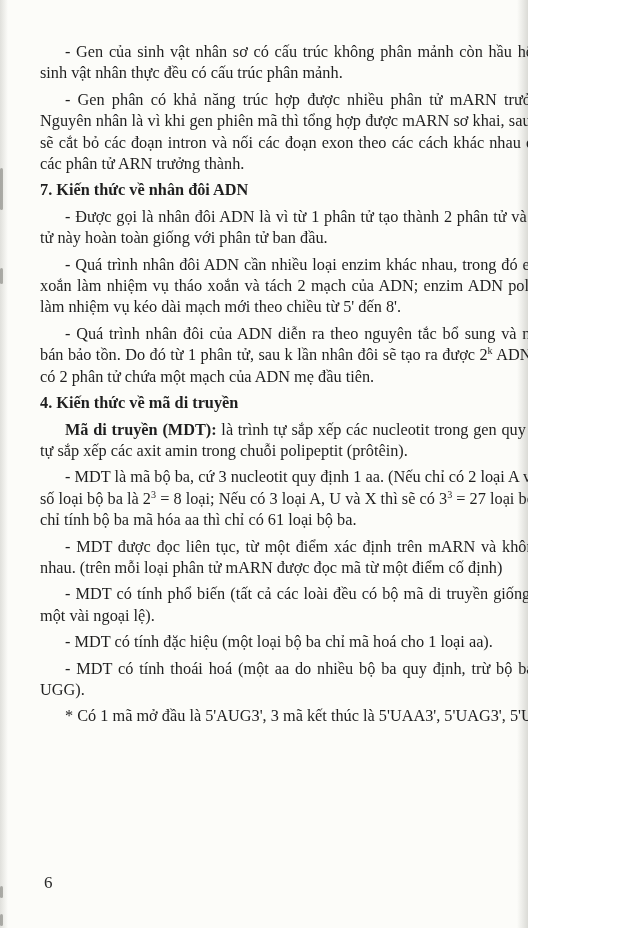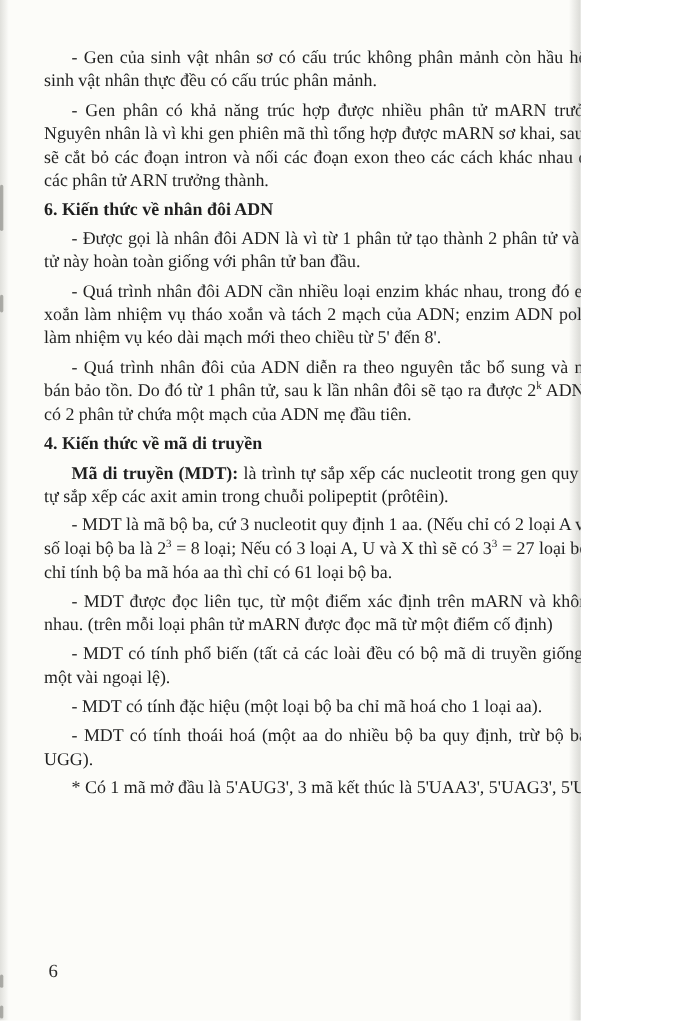--- a/index.html
+++ b/index.html
@@ -77,21 +77,21 @@
   <div class="edge-left"></div>
   <div class="edge-right"></div>
   <div class="artifact a1"></div>
   <div class="artifact a2"></div>
   <div class="artifact a3"></div>
   <div class="artifact a4"></div>
 
   <div class="text-block">
       <div class="para"><span>- Gen của sinh vật nhân sơ có cấu trúc không phân mảnh còn hầu hết gen của sinh vật nhân thực đều có cấu trúc phân mảnh.</span></div>
       <div class="para"><span>- Gen phân có khả năng trúc hợp được nhiều phân tử mARN trưởng thành. Nguyên nhân là vì khi gen phiên mã thì tổng hợp được mARN sơ khai, sau đó enzim sẽ cắt bỏ các đoạn intron và nối các đoạn exon theo các cách khác nhau để tạo nên các phân tử ARN trưởng thành.</span></div>
-      <div class="heading"><span class="bold">6. Kiến thức về nhân đôi ADN</span></div>
+      <div class="heading"><span class="bold">7. Kiến thức về nhân đôi ADN</span></div>
       <div class="para"><span>- Được gọi là nhân đôi ADN là vì từ 1 phân tử tạo thành 2 phân tử và cả 2 phân tử này hoàn toàn giống với phân tử ban đầu.</span></div>
       <div class="para"><span>- Quá trình nhân đôi ADN cần nhiều loại enzim khác nhau, trong đó enzim tháo xoắn làm nhiệm vụ tháo xoắn và tách 2 mạch của ADN; enzim ADN polimerazaza làm nhiệm vụ kéo dài mạch mới theo chiều từ 5' đến 8'.</span></div>
       <div class="para"><span>- Quá trình nhân đôi của ADN diễn ra theo nguyên tắc bổ sung và nguyên tắc bán bảo tồn. Do đó từ 1 phân tử, sau k lần nhân đôi sẽ tạo ra được 2</span><sup>k</sup><span> ADN, trong đó có 2 phân tử chứa một mạch của ADN mẹ đầu tiên.</span></div>
       <div class="heading"><span class="bold">4. Kiến thức về mã di truyền</span></div>
       <div class="para"><span class="bold">Mã di truyền (MDT):</span><span> là trình tự sắp xếp các nucleotit trong gen quy định trình tự sắp xếp các axit amin trong chuỗi polipeptit (prôtêin).</span></div>
       <div class="para"><span>- MDT là mã bộ ba, cứ 3 nucleotit quy định 1 aa. (Nếu chỉ có 2 loại A và G thì có số loại bộ ba là 2</span><sup>3</sup><span> = 8 loại; Nếu có 3 loại A, U và X thì sẽ có 3</span><sup>3</sup><span> = 27 loại bộ ba). Nếu chỉ tính bộ ba mã hóa aa thì chỉ có 61 loại bộ ba.</span></div>
       <div class="para"><span>- MDT được đọc liên tục, từ một điểm xác định trên mARN và không gối lên nhau. (trên mỗi loại phân tử mARN được đọc mã từ một điểm cố định)</span></div>
       <div class="para"><span>- MDT có tính phổ biến (tất cả các loài đều có bộ mã di truyền giống nhau, trừ một vài ngoại lệ).</span></div>
       <div class="para"><span>- MDT có tính đặc hiệu (một loại bộ ba chỉ mã hoá cho 1 loại aa).</span></div>
       <div class="para"><span>- MDT có tính thoái hoá (một aa do nhiều bộ ba quy định, trừ bộ ba AUG và UGG).</span></div>

